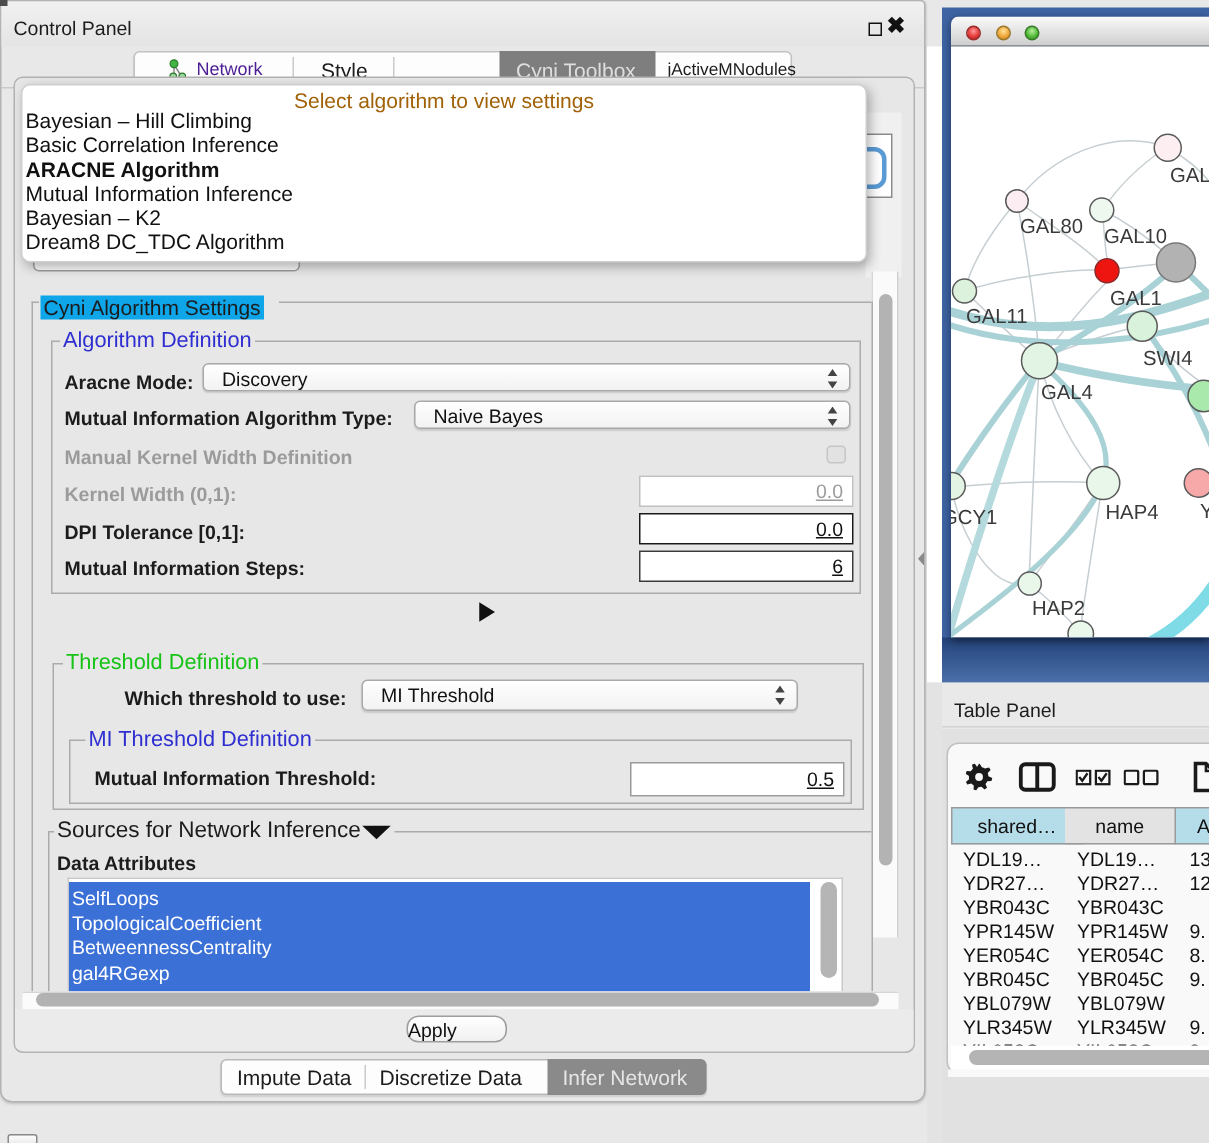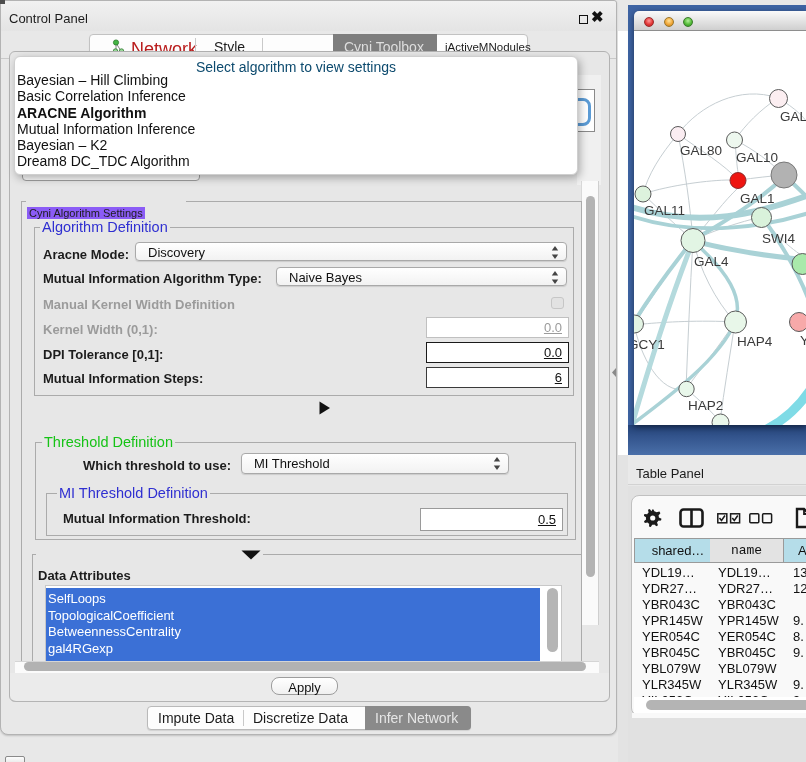--- a/index.html
+++ b/index.html
@@ -30,21 +30,21 @@
 
   <div class="abs" style="left:0px; top:57px; width:615px; height:1px; background:#c9c9c9;"></div>
   <div class="abs" style="left:88px; top:33px; width:439px; height:25px; background:#fdfdfd; border:1px solid #c2c2c2; border-radius:4px; box-shadow:0 1px 1px rgba(0,0,0,0.08);"></div>
   <svg class="abs" style="left:110px; top:38px;" width="16" height="16" viewBox="0 0 16 16">
     <line x1="5" y1="4" x2="10" y2="12" stroke="#888" stroke-width="1"></line>
     <line x1="5" y1="4" x2="5" y2="12" stroke="#888" stroke-width="1"></line>
     <circle cx="5" cy="3.5" r="2.6" fill="#44b544" stroke="#2c7a2c" stroke-width="0.8"></circle>
     <circle cx="4.5" cy="12" r="2.2" fill="#9ad89a" stroke="#2c7a2c" stroke-width="0.8"></circle>
     <circle cx="10.5" cy="12" r="2.2" fill="#9ad89a" stroke="#2c7a2c" stroke-width="0.8"></circle>
   </svg>
-  <div class="abs" style="left:130px; top:38px; font-size:18px; color:#b91c1c;">Network</div>
+  <div class="abs" style="left:130px; top:38px; font-size:12px; color:#4c1d95;">Network</div>
   <div class="abs" style="left:194px; top:37px; width:1px; height:17px; background:#c9c9c9;"></div>
   <div class="abs" style="left:213px; top:38px; font-size:14px; color:#1c1c1c;">Style</div>
   <div class="abs" style="left:261px; top:37px; width:1px; height:17px; background:#c9c9c9;"></div>
   <div class="abs" style="left:279px; top:50px; font-size:14px; color:#1c1c1c;">Select</div>
   <div class="abs" style="left:332px; top:33px; width:104px; height:25px; background:#7e7e7e;"></div>
   <div class="abs" style="left:343px; top:38px; font-size:14px; color:#dedede;">Cyni Toolbox</div>
   <div class="abs" style="left:444px; top:40px; font-size:11.5px; color:#1c1c1c;">jActiveMNodules</div>
 
   <div class="abs" style="left:8px; top:50px; width:601px; height:651px; background:#e7e7e7; border:1px solid #b2b2b2; border-radius:6px;"></div>
 
@@ -52,21 +52,21 @@
   <div class="abs" style="left:30px; top:88px; width:564px; height:43px; border:1px solid #8a8a8a; background:#fff;"></div>
   <div class="abs" style="left:34px; top:97px; width:556px; height:28px; border:3px solid #5b9bd5; border-radius:8px; background:#fff;"></div>
 
   <div class="abs" style="left:580px; top:180px; width:18px; height:444px; background:#fafafa; border-left:1px solid #d8d8d8; border-right:1px solid #cfcfcf;"></div>
   <div class="abs" style="left:585px; top:195px; width:9px; height:381px; background:#b3b3b3; border-radius:5px;"></div>
 
   <div class="abs" style="left:20px; top:200px; width:1px; height:460px; background:#ababab;"></div>
   <div class="abs" style="left:580px; top:200px; width:1px; height:460px; background:#ababab;"></div>
   <div class="abs grp-t" style="left:20px; top:200px; width:5px;"></div>
   <div class="abs grp-t" style="left:185px; top:200px; width:395px;"></div>
-  <div class="abs" style="left:26px; top:206px; font-size:11px; color:#1c1c1c; background:#8b5cf6; padding:0 2px; white-space:nowrap;">Cyni Algorithm Settings</div>
+  <div class="abs" style="left:26px; top:196px; font-size:14px; color:#1c1c1c; background:#0ea5e9; padding:0 2px; white-space:nowrap;">Cyni Algorithm Settings</div>
 
   <div class="abs" style="left:33px; top:226px; width:540px; height:169px; border:1px solid #ababab;"></div>
   <div class="abs" style="left:39px; top:218px; font-size:14.5px; color:#2f2fd1; background:#e7e7e7; padding:0 2px; white-space:nowrap;">Algorithm Definition</div>
 
   <div class="abs blbl" style="left:42px; top:246px;">Aracne Mode:</div>
   <div class="combo" style="left:134px; top:241px; width:432px;">
     <span class="ct">Discovery</span>
     <svg class="carr" viewBox="0 0 8 13">
         <path d="M4 0 L7.2 4.6 L0.8 4.6 Z" fill="#444"></path>
         <path d="M4 13 L7.2 8.4 L0.8 8.4 Z" fill="#444"></path>
@@ -101,67 +101,68 @@
     </div>
 
   <svg class="abs" style="left:317px; top:400px;" width="13" height="14" viewBox="0 0 13 14">
       <path d="M1.5 0.5 L12 7 L1.5 13.5 Z" fill="#111"></path>
     </svg>
 
   <div class="abs" style="left:34px; top:441px; width:541px; height:98px; border:1px solid #ababab;"></div>
   <div class="abs" style="left:41px; top:433px; font-size:14.5px; color:#16c316; background:#e7e7e7; padding:0 2px; white-space:nowrap;">Threshold Definition</div>
 
   <div class="abs blbl" style="left:82px; top:457px;">Which threshold to use:</div>
-  <div class="combo" style="left:240px; top:452px; width:268px; height:21px;">
+  <div class="combo" style="left:240px; top:452px; width:291px; height:21px;">
     <span class="ct">MI Threshold</span>
     <svg class="carr" viewBox="0 0 8 13">
         <path d="M4 0 L7.2 4.6 L0.8 4.6 Z" fill="#444"></path>
         <path d="M4 13 L7.2 8.4 L0.8 8.4 Z" fill="#444"></path>
       </svg>
   </div>
 
   <div class="abs" style="left:45px; top:492px; width:522px; height:43px; border:1px solid #ababab;"></div>
   <div class="abs" style="left:56px; top:484px; font-size:14.5px; color:#2f2fd1; background:#e7e7e7; padding:0 2px; white-space:nowrap;">MI Threshold Definition</div>
   <div class="abs blbl" style="left:62px; top:510px;">Mutual Information Threshold:</div>
   <div class="field" style="left:419px; top:507px; width:143px; height:23px; border:1px solid #9a9a9a;">
       <span class="ftxt" style="top:3px;">0.5</span>
     </div>
 
   <div class="abs" style="left:31px; top:553px; width:1px; height:107px; background:#ababab;"></div>
   <div class="abs grp-t" style="left:31px; top:553px; width:4px;"></div>
   <div class="abs grp-t" style="left:262px; top:553px; width:318px;"></div>
+  <div class="abs" style="left:37px; top:544px; font-size:15px; color:#1c1c1c; white-space:nowrap;">Sources for Network Inference</div>
   <svg class="abs" style="left:240px; top:549px;" width="20" height="10" viewBox="0 0 20 10">
       <path d="M0.5 0.5 L19.5 0.5 L10 9.5 Z" fill="#111"></path>
     </svg>
   <div class="abs blbl" style="left:37px; top:567px;">Data Attributes</div>
 
   <div class="abs" style="left:44px; top:584px; width:517px; height:76px; background:#ffffff; border:1px solid #c8c8c8; border-bottom:none;"></div>
   <div class="abs" style="left:45px; top:587px; width:494px; height:73px; background:#3b70d6;"></div>
   <div class="abs" style="left:47px; top:590px; font-size:13px; color:#fff; line-height:16.6px;">SelfLoops<br>TopologicalCoefficient<br>BetweennessCentrality<br>gal4RGexp</div>
   <div class="abs" style="left:546px; top:587px; width:11px; height:64px; background:#b5b5b5; border-radius:6px;"></div>
 
   <div class="abs" style="left:14px; top:660px; width:584px; height:12px; background:#fbfbfb; border-top:1px solid #d5d5d5;"></div>
   <div class="abs" style="left:23px; top:661px; width:562px; height:9px; background:#b2b2b2; border-radius:5px;"></div>
 
   <div class="abs" style="left:9px; top:672px; width:599px; height:29px; background:#ebebeb; border-bottom:1px solid #b4b4b4; border-radius:0 0 6px 6px;"></div>
-  <div class="abs" style="left:270px; top:676px; width:67px; height:18px; background:linear-gradient(#ffffff,#f0f0f0); border:1px solid #9d9d9d; border-radius:8px; text-align:center;">
+  <div class="abs" style="left:270px; top:676px; width:67px; height:18px; background:linear-gradient(#ffffff,#f0f0f0); border:1px solid #9d9d9d; border-radius:8px; text-align:left;">
     <span style="font-size:13px; color:#111; line-height:17px;">Apply</span></div>
 
   <div class="abs" style="left:146px; top:705px; width:324px; height:24px; background:#fdfdfd; border:1px solid #b9b9b9; border-radius:4px; box-shadow:0 1px 1px rgba(0,0,0,0.1);"></div>
   <div class="abs" style="left:157px; top:709px; font-size:14px; color:#1c1c1c;">Impute Data</div>
   <div class="abs" style="left:242px; top:709px; width:1px; height:16px; background:#c9c9c9;"></div>
   <div class="abs" style="left:252px; top:709px; font-size:14px; color:#1c1c1c;">Discretize Data</div>
   <div class="abs" style="left:364px; top:705px; width:106px; height:24px; background:#8a8a8a; border-radius:0 4px 4px 0;"></div>
   <div class="abs" style="left:374px; top:709px; font-size:14px; color:#e6e6e6;">Infer Network</div>
 </div>
 
 <div class="abs" style="left:22px; top:150px; width:178px; height:31px; border:1px solid #9f9f9f; border-radius:4px; background:#fbfbfb;"></div>
 
 <div class="abs" style="left:14px; top:56px; width:564px; height:119px; background:#ffffff; border:1px solid #cfcfcf; border-radius:6px; box-shadow:2px 3px 8px rgba(0,0,0,0.3); z-index:30;"></div>
-<div class="abs" style="left:14px; top:59px; width:564px; text-align:center; font-size:14px; color:#0c4a6e; z-index:31;">Select algorithm to view settings</div>
+<div class="abs" style="left:14px; top:59px; width:564px; text-align:center; font-size:14px; color:#a16207; z-index:31;">Select algorithm to view settings</div>
 <div class="abs" style="left:17px; top:72px; font-size:14px; color:#111; z-index:31; line-height:16.3px;">
 Bayesian – Hill Climbing<br>
 Basic Correlation Inference<br>
 <b>ARACNE Algorithm</b><br>
 Mutual Information Inference<br>
 Bayesian – K2<br>
 Dream8 DC_TDC Algorithm
 </div>
 
 <div class="abs" style="left:612px; top:368px; width:4px; height:9px; background:#8a8a8a; clip-path:polygon(100% 0, 0 50%, 100% 100%);"></div>
@@ -275,21 +276,21 @@
   <rect x="13.6" y="0.8" width="9" height="9" rx="1" fill="none" stroke="#1a1a1a" stroke-width="1.5"></rect>
 </svg>
 <svg class="abs" style="left:795px; top:507px;" width="16" height="22" viewBox="0 0 16 22">
   <path d="M2 2 L9 2 L14 7 L14 20 L2 20 Z" fill="none" stroke="#1a1a1a" stroke-width="2.4"></path>
   <path d="M9 2 L9 7 L14 7" fill="none" stroke="#1a1a1a" stroke-width="1.8"></path>
 </svg>
 
 <div class="abs" style="left:634px; top:538px; width:88px; height:25px; background:#b5dde9; border:1px solid #9a9a9a; text-align:center;">
   <span style="font-size:13px; line-height:24px; color:#111;">shared…</span></div>
 <div class="abs" style="left:710px; top:538px; width:74px; height:25px; background:#e3e3e3; border:1px solid #9a9a9a; border-left:none; text-align:center;">
-  <span style="font-size:13px; line-height:24px; color:#111;font-family:Liberation Mono, monospace;">name</span></div>
+  <span style="font-size:13px; line-height:24px; color:#111;">name</span></div>
 <div class="abs" style="left:784px; top:538px; width:28px; height:25px; background:#b5dde9; border:1px solid #9a9a9a; border-left:none;">
   <span style="font-size:13px; line-height:24px; color:#111; padding-left:14px;">A</span></div>
 
 <div class="abs" style="left:642px; top:565px; font-size:13px; color:#111; line-height:16px;">
 YDL19…<br>YDR27…<br>YBR043C<br>YPR145W<br>YER054C<br>YBR045C<br>YBL079W<br>YLR345W<br>YIL052C</div>
 <div class="abs" style="left:718px; top:565px; font-size:13px; color:#111; line-height:16px;">
 YDL19…<br>YDR27…<br>YBR043C<br>YPR145W<br>YER054C<br>YBR045C<br>YBL079W<br>YLR345W<br>YIL052C</div>
 <div class="abs" style="left:793px; top:565px; font-size:13px; color:#111; line-height:16px;">
 13<br>12<br><br>9.<br>8.<br>9.<br><br>9.<br>9.</div>
 

